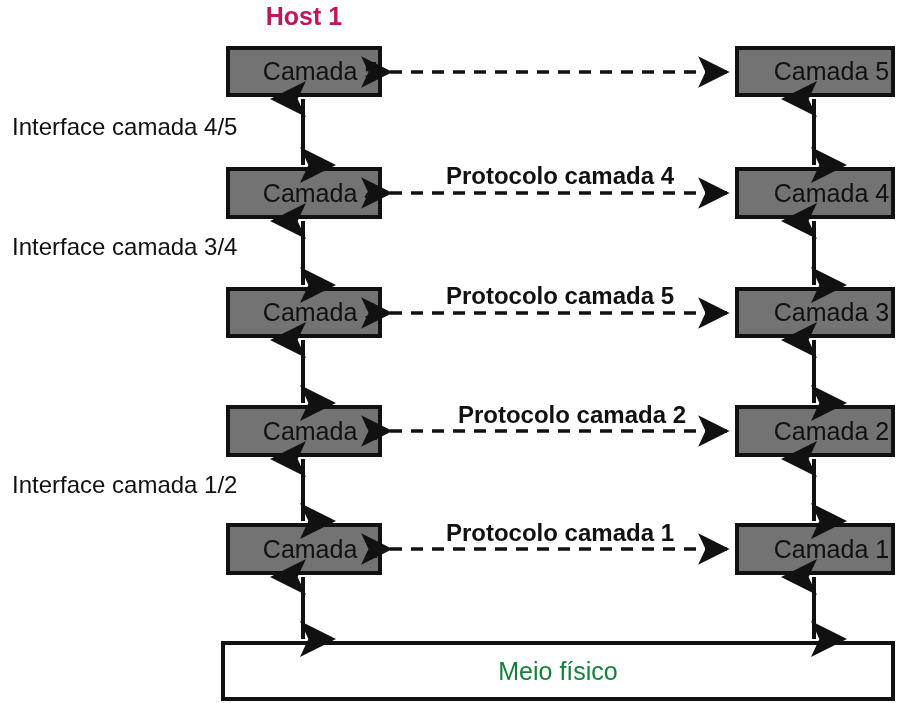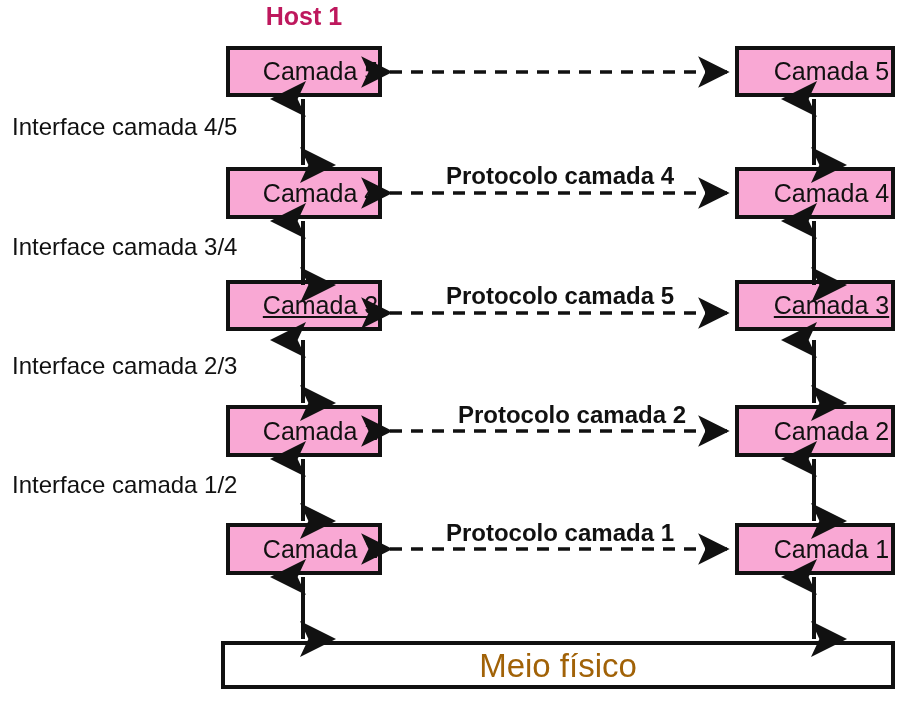--- a/index.html
+++ b/index.html
@@ -32,54 +32,54 @@
     line-height: 28px;
   }
   #host1-title { left: 228px; top: 2px; width: 152px; }
   #host2-title { left: 737px; top: 2px; width: 157px; }
 
   
   .layer-box {
     position: absolute;
     border: 4px solid #111111;
     box-sizing: border-box;
-    background: #f9a8d4;
+    background: #737373;
     display: flex;
     align-items: center;
     justify-content: center;
     font-size: 25px;
     color: #111111;
     white-space: nowrap;
     line-height: 1;
     padding-left: 33px;
   }
   .col-left  { left: 226px; width: 156px; }
   .col-right { left: 735px; width: 160px; }
 
   .row5 { top: 46px;  height: 51px; }
   .row4 { top: 167px; height: 52px; }
-  .row3 { top: 280px; height: 51px; text-decoration: underline; }
+  .row3 { top: 287px; height: 51px; }
   .row2 { top: 405px; height: 52px; }
   .row1 { top: 523px; height: 52px; }
 
   
   #medium-box {
     position: absolute;
     left: 221px;
     top: 641px;
     width: 674px;
-    height: 48px;
+    height: 60px;
     border: 4px solid #111111;
     box-sizing: border-box;
     background: #ffffff;
     display: flex;
     align-items: center;
     justify-content: center;
-    font-size: 33px;
-    color: #a16207;
+    font-size: 25px;
+    color: #15803d;
     white-space: nowrap;
     line-height: 1;
   }
 
   
   .iface-label {
     position: absolute;
     left: 12px;
     font-size: 24px;
     color: #111111;
@@ -134,21 +134,20 @@
   <div class="layer-box col-right row5">Camada 5</div>
   <div class="layer-box col-right row4">Camada 4</div>
   <div class="layer-box col-right row3">Camada 3</div>
   <div class="layer-box col-right row2">Camada 2</div>
   <div class="layer-box col-right row1">Camada 1</div>
 
   <div id="medium-box">Meio físico</div>
 
   <div class="iface-label" id="iface-45">Interface camada 4/5</div>
   <div class="iface-label" id="iface-34">Interface camada 3/4</div>
-  <div class="iface-label" id="iface-23">Interface camada 2/3</div>
   <div class="iface-label" id="iface-12">Interface camada 1/2</div>
 
   <div class="proto-label" id="proto-4">Protocolo camada 4</div>
   <div class="proto-label" id="proto-3">Protocolo camada 5</div>
   <div class="proto-label" id="proto-2">Protocolo camada 2</div>
   <div class="proto-label" id="proto-1">Protocolo camada 1</div>
 
   <svg id="arrows" viewBox="0 0 900 703">
     <defs>
       <marker id="head-up" viewBox="0 0 12 12" refX="6" refY="11" markerWidth="9" markerHeight="9" orient="auto-start-reverse">

